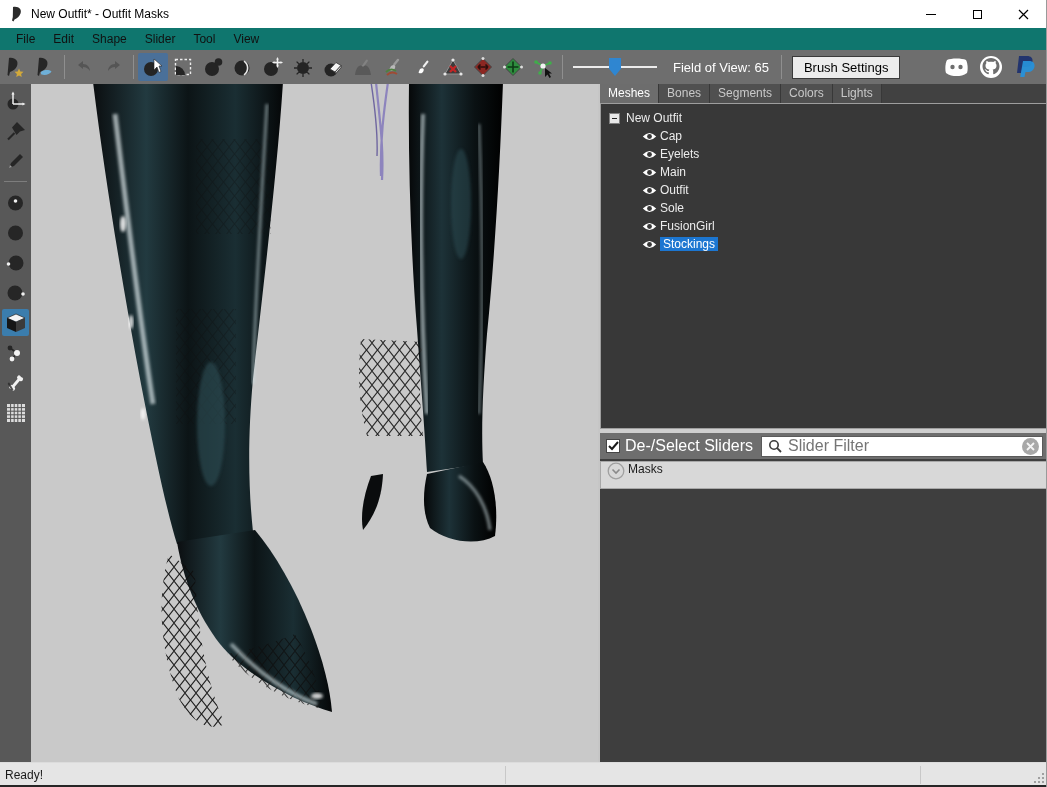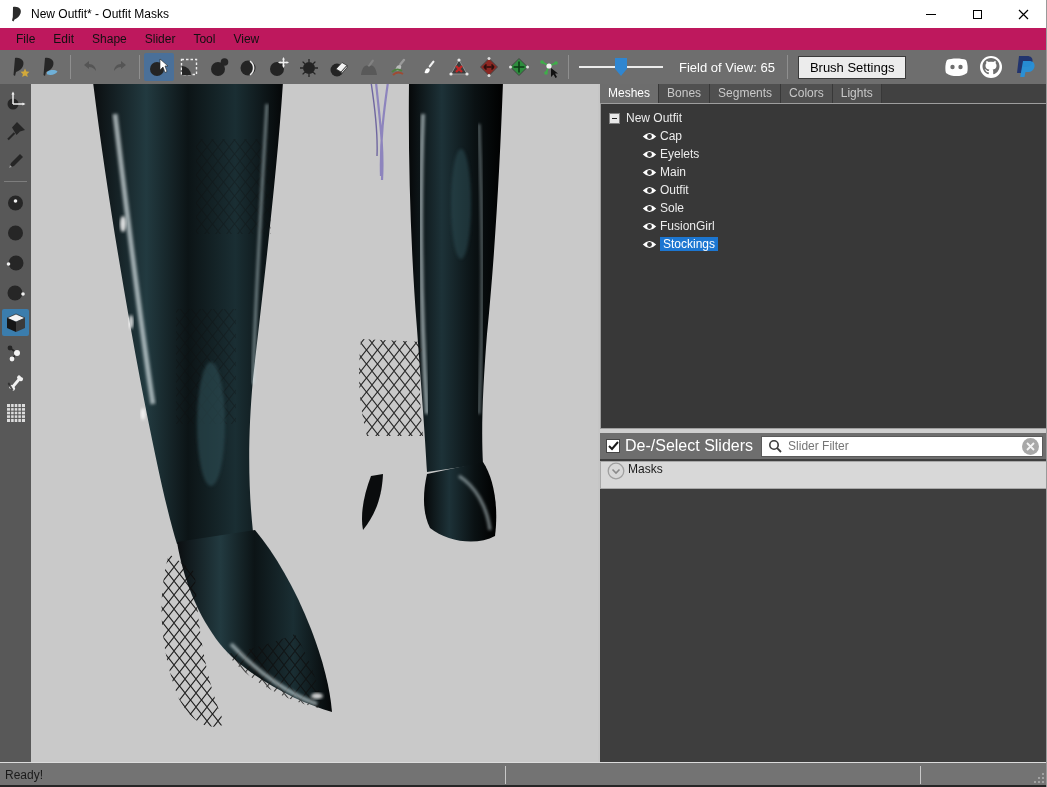--- a/index.html
+++ b/index.html
@@ -11,27 +11,27 @@
   
   .titlebar { position:absolute; left:0; top:0; width:100%; height:28px; background:#fff; }
   .app-icon { position:absolute; left:9px; top:6px; width:16px; height:16px; }
   .title-text { position:absolute; left:31px; top:7px; font-size:12px; color:#000; white-space:nowrap; }
   .win-controls { position:absolute; right:0; top:0; height:28px; display:flex; }
   .win-btn { width:46px; height:28px; display:flex; align-items:center; justify-content:center; }
   .glyph-min { width:10px; height:1px; background:#000; }
   .glyph-max { width:9px; height:9px; border:1px solid #000; }
 
   
-  .menubar { position:absolute; left:0; top:28px; width:100%; height:22px; background:#be185d;
+  .menubar { position:absolute; left:0; top:28px; width:100%; height:22px; background:#0f766e;
              display:flex; align-items:center; padding-left:7px; font-size:12px; color:#111; }
   .menu-item { padding:3px 9px; cursor:default; }
 
   
   .toolbar { position:absolute; left:0; top:50px; width:100%; height:34px; background:#6e6e6e;
-             display:flex; align-items:center; padding-left:6px; }
+             display:flex; align-items:center; padding-left:0; }
   .tbtn { width:30px; height:28px; display:flex; align-items:center; justify-content:center;
           border-radius:2px; flex:0 0 auto; }
   .tbtn.active { background:#4a7099; }
   .tsep { width:1px; height:24px; background:#8f8f8f; margin:0 4px; flex:0 0 auto; }
   .fov-slider { width:84px; height:22px; position:relative; margin:0 8px 0 6px; flex:0 0 auto; }
   .fov-track { position:absolute; left:0; right:0; top:10px; height:2px; background:#ececec; }
   .fov-thumb { position:absolute; left:36px; top:2px; width:12px; height:18px; background:#2f86d1;
                clip-path:polygon(0 0,100% 0,100% 60%,50% 100%,0 60%); }
   .fov-label { color:#fff; font-size:13px; margin:0 8px; white-space:nowrap; flex:0 0 auto; }
   .brush-settings-btn { background:#ececec; border:1px solid #3a3a3a; font-size:13px; color:#000;
@@ -67,31 +67,31 @@
   .eye { margin-right:3px; display:flex; }
   .tree-label.sel { background:#1c76d1; color:#fff; padding:0 3px; }
   .panel-gap { position:absolute; left:0; top:345px; width:100%; height:4px; background:#cfcfcf; }
   .filter-row { position:absolute; left:0; top:349px; width:100%; height:26px; background:#6e6e6e;
                 display:flex; align-items:center; padding:0 4px 0 6px; }
   .cb { width:14px; height:14px; background:#fff; border:1px solid #454545; display:flex;
         align-items:center; justify-content:center; margin-right:5px; flex:0 0 auto; }
   .cb-label { font-size:16px; color:#fff; margin-right:8px; white-space:nowrap; flex:0 0 auto; }
   .search-box { flex:1; height:21px; background:#fff; border:1px solid #5a5a5a; display:flex;
                 align-items:center; padding:0 3px 0 6px; }
-  .search-box input { flex:1; border:none; outline:none; font-size:12px; color:#333;
+  .search-box input { flex:1; border:none; outline:none; font-size:16px; color:#333;
                       font-family:"Liberation Sans",sans-serif; background:transparent; margin-left:6px; }
   .clear-btn { width:17px; height:17px; border-radius:50%; background:#a8a8a8; display:flex;
                align-items:center; justify-content:center; flex:0 0 auto; }
   .masks-bar { position:absolute; left:0; top:377px; width:100%; height:28px; background:#d8d8d8;
                border:1px solid #a8a8a8; display:flex; align-items:flex-start; padding-left:6px; }
   .masks-label { font-size:12px; color:#1a1a1a; margin-left:3px; }
   .sliders-area { position:absolute; left:0; top:405px; width:100%; height:273px; background:#3e3e3e; }
 
   
-  .statusbar { position:absolute; left:0; top:762px; width:100%; height:25px; background:#737373;
+  .statusbar { position:absolute; left:0; top:762px; width:100%; height:25px; background:#e5e5e5;
                border-top:1px solid #dcdcdc; font-size:12px; color:#1a1a1a; }
   .status-msg { position:absolute; left:5px; top:5px; }
   .status-sep { position:absolute; top:3px; width:1px; height:18px; background:#c8c8c8; }
   .grip { position:absolute; right:2px; bottom:4px; width:10px; height:10px; }
   .window-bottom-edge { position:absolute; left:0; bottom:0; width:100%; height:2px; background:#262626; }
 </style>
 </head>
 <body>
 
 <div id="app">

